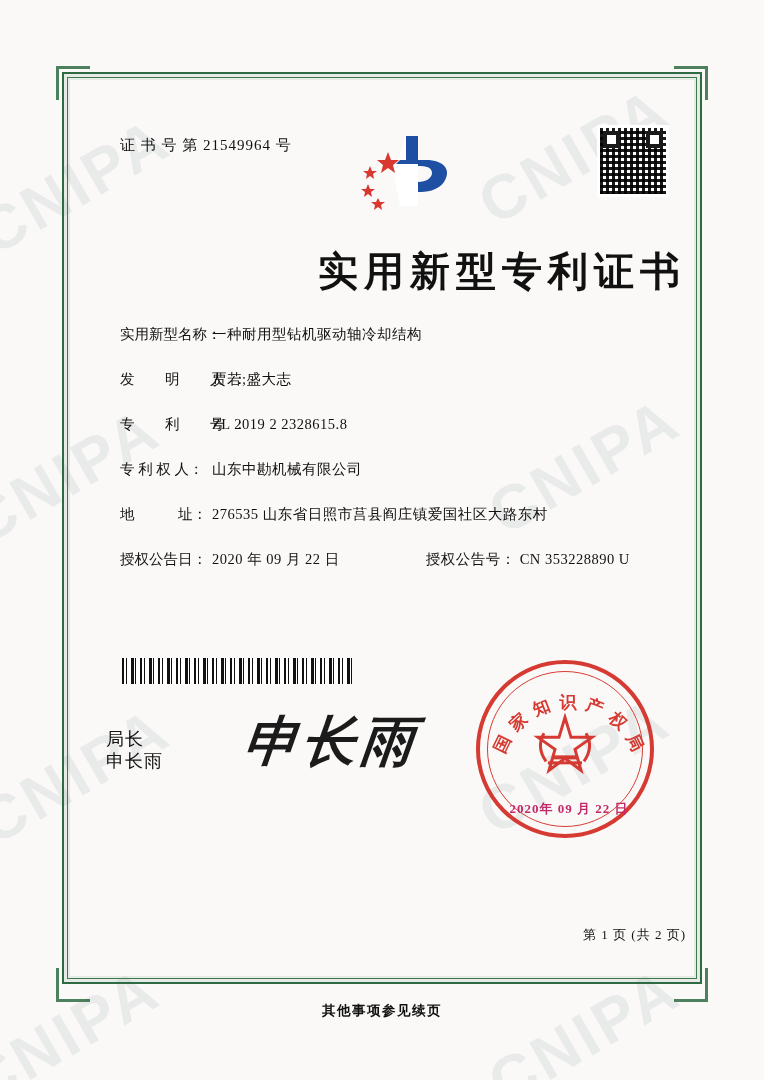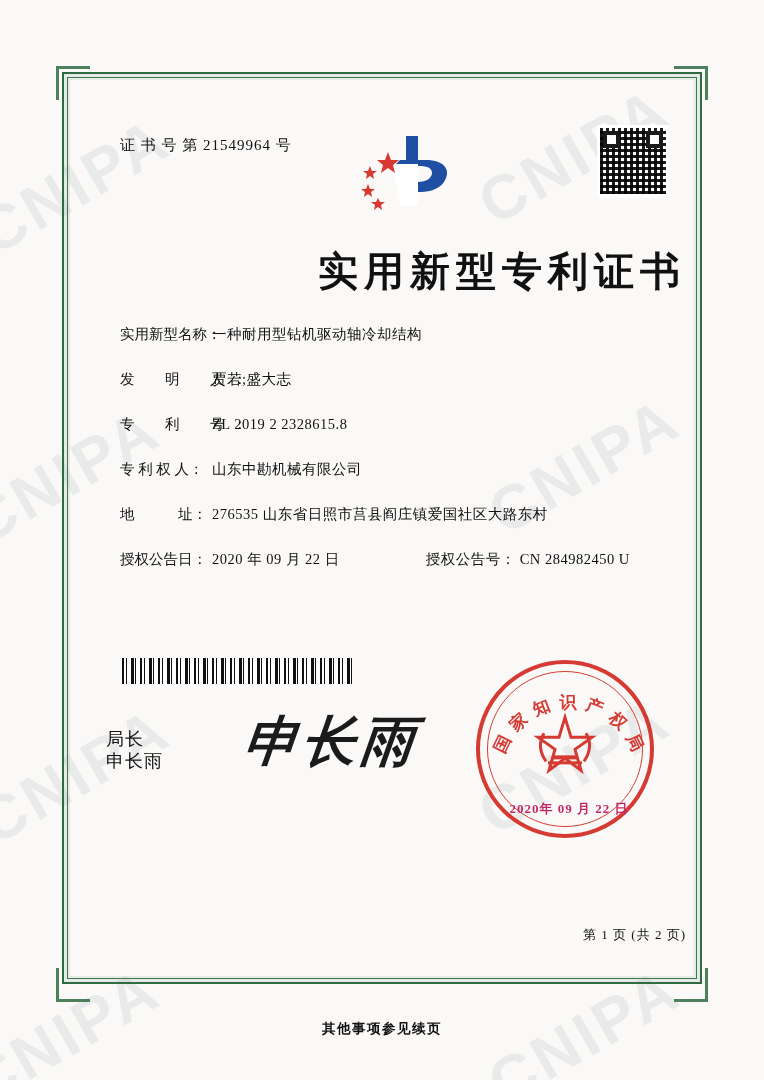--- a/index.html
+++ b/index.html
@@ -294,21 +294,20 @@
   .footer-note {
     position: absolute;
     left: 0;
     top: 992px;
     width: 712px;
     text-align: center;
     font-size: 13.5px;
     font-weight: bold;
     letter-spacing: 1.5px;
     z-index: 3;
-    margin-top: 18px;
   }
 </style>
 </head>
 <body>
 
 <div class="watermark-layer">
   <div class="wm" style="left:-30px; top:150px; font-size:62px;">CNIPA</div>
   <div class="wm" style="left:470px; top:120px; font-size:62px;">CNIPA</div>
   <div class="wm" style="left:-40px; top:440px; font-size:62px;">CNIPA</div>
   <div class="wm" style="left:480px; top:430px; font-size:62px;">CNIPA</div>
@@ -370,21 +369,21 @@
         <span class="value">山东中勘机械有限公司</span>
       </div>
       <div class="row">
         <span class="label">地　　　址：</span>
         <span class="value">276535 山东省日照市莒县阎庄镇爱国社区大路东村</span>
       </div>
       <div class="row">
         <span class="label">授权公告日：</span>
         <span class="value">2020 年 09 月 22 日</span>
         <span class="value value-right">授权公告号：</span>
-        <span class="value" style="margin-left:4px">CN 284982450 U</span>
+        <span class="value" style="margin-left:4px">CN 353228890 U</span>
       </div>
     </div>
 
     <div class="body-text">
     </div>
 
     <div class="barcode"></div>
 
     <div class="sig-label">
       <div>局长</div>

